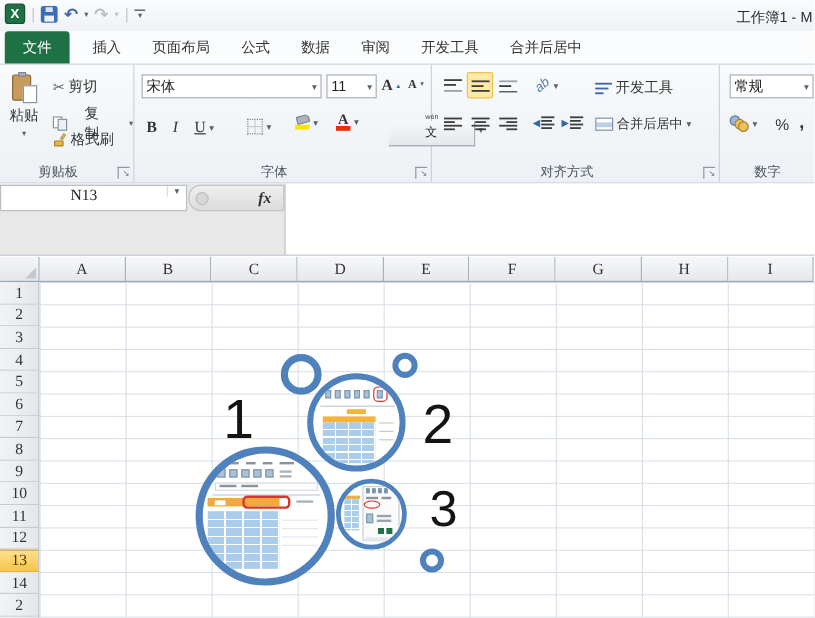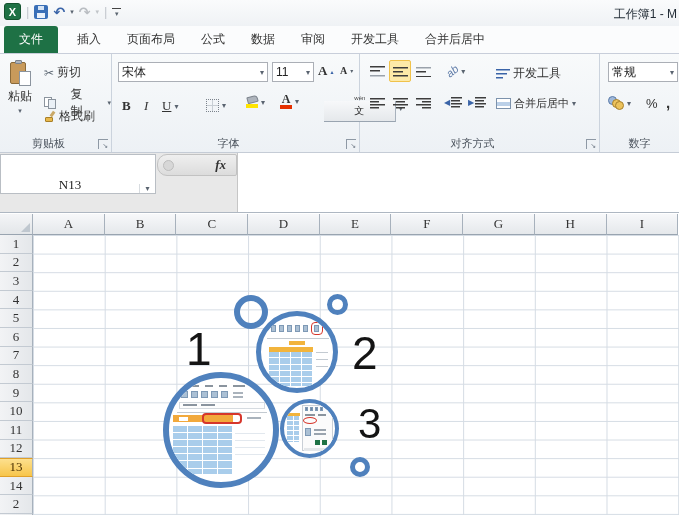--- a/index.html
+++ b/index.html
@@ -110,22 +110,22 @@
   .coins i { position:absolute; width:9px; height:9px; border-radius:50%; background:#ECC25B; border:1px solid #A8802C; }
   .coins i:first-child { left:0; top:0; background:#9FB8D8; border-color:#5A7AA8; }
   .coins i:nth-child(2) { left:4px; top:3px; }
   .coins i:last-child { left:7px; top:5px; }
   .pct { font-size:13px; color:#333; }
   .comma { font-size:15px; font-weight:bold; color:#333; }
 
   
   .fbar { position:absolute; top:153px; left:0; right:0; height:60px; background:#fff; border-bottom:1px solid #AEB7C2; }
   .fbar-left { position:absolute; left:0; top:0; width:238px; height:100%; background:#E8E8E8; border-right:1px solid #C6C6C6; }
-  .namebox { position:absolute; left:0; top:1px; width:156px; height:40px; background:#fff; border:1px solid #B9BEC4;
-    display:flex; align-items:flex-end; }
+  .namebox { position:absolute; left:0; top:1px; width:156px; height:22px; background:#fff; border:1px solid #B9BEC4;
+    display:flex; align-items:flex-start; }
   .namebox .nval { flex:1; text-align:center; font-family:"Liberation Serif","DejaVu Serif",serif; font-size:13px; }
   .namebox .narr { width:16px; text-align:center; font-size:8px; color:#5A6470; border-left:1px solid #D8DCE0; }
   .fxwrap { position:absolute; left:157px; top:1px; width:80px; height:22px;
     background:linear-gradient(#EFEFEF,#DCDCDC); border:1px solid #C2C2C2; border-radius:10px 2px 2px 10px;
     display:flex; align-items:center; }
   .fx-dot { width:11px; height:11px; border-radius:50%; background:#D7D7D7; border:1px solid #BDBDBD; margin-left:5px; }
   .fx-lbl { margin-left:auto; margin-right:10px; font-family:"Liberation Serif","DejaVu Serif",serif;
     font-style:italic; font-weight:bold; font-size:13px; color:#333; }
   .finput { position:absolute; left:239px; top:0; right:0; height:100%; background:#fff; }
 

